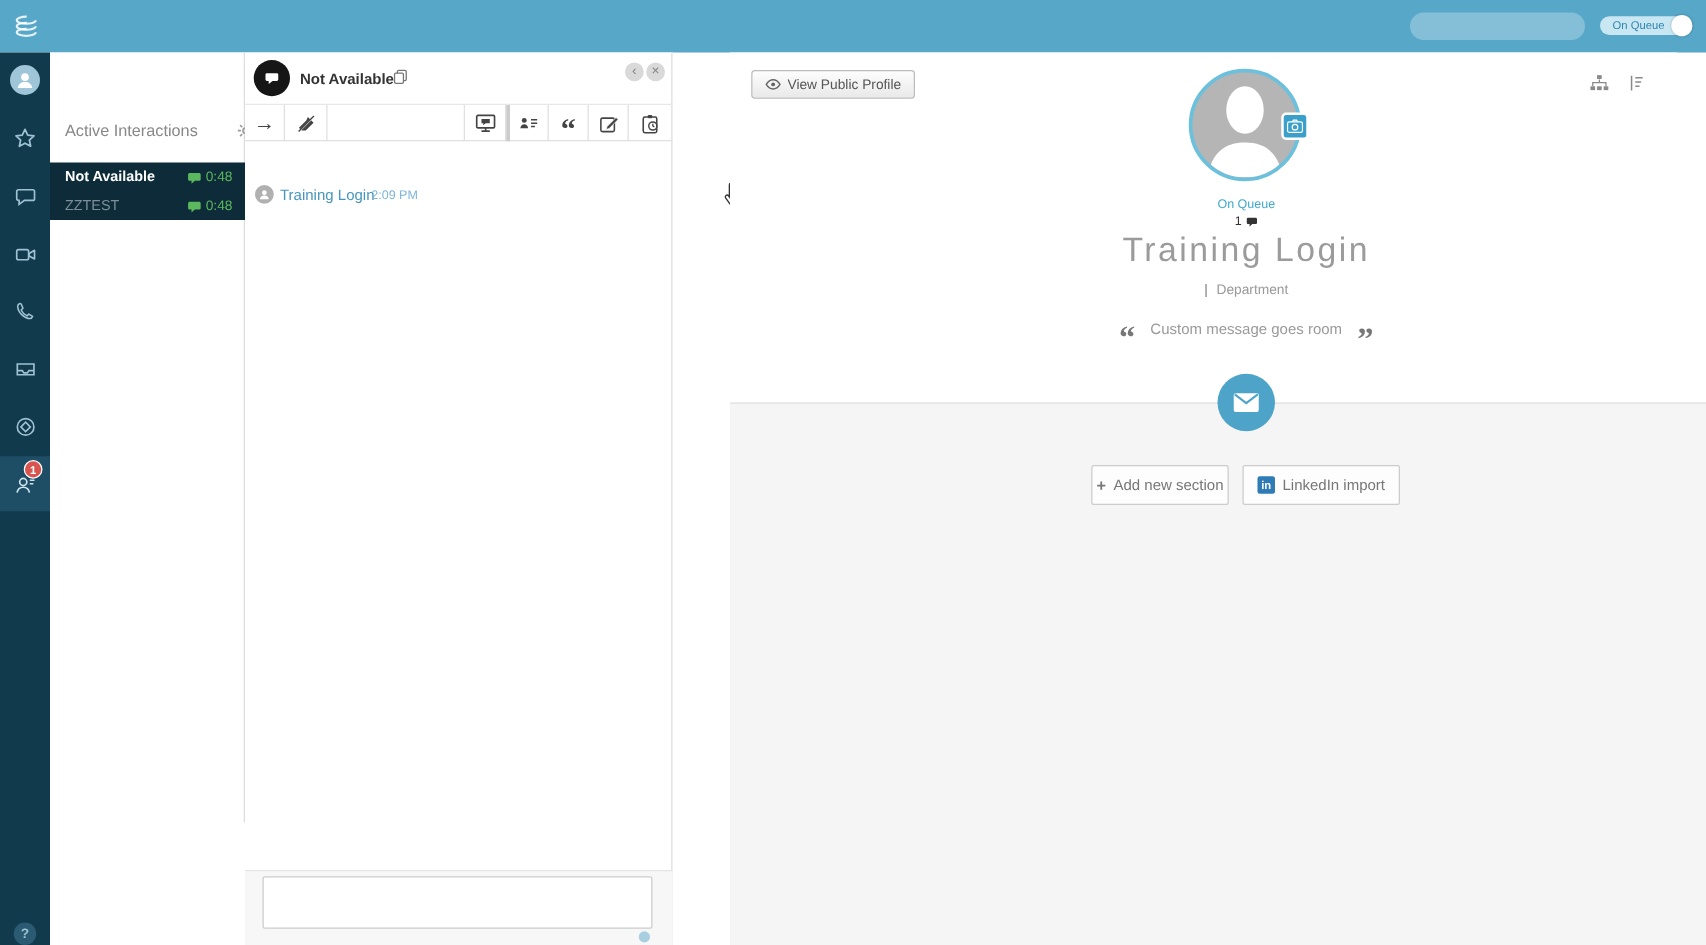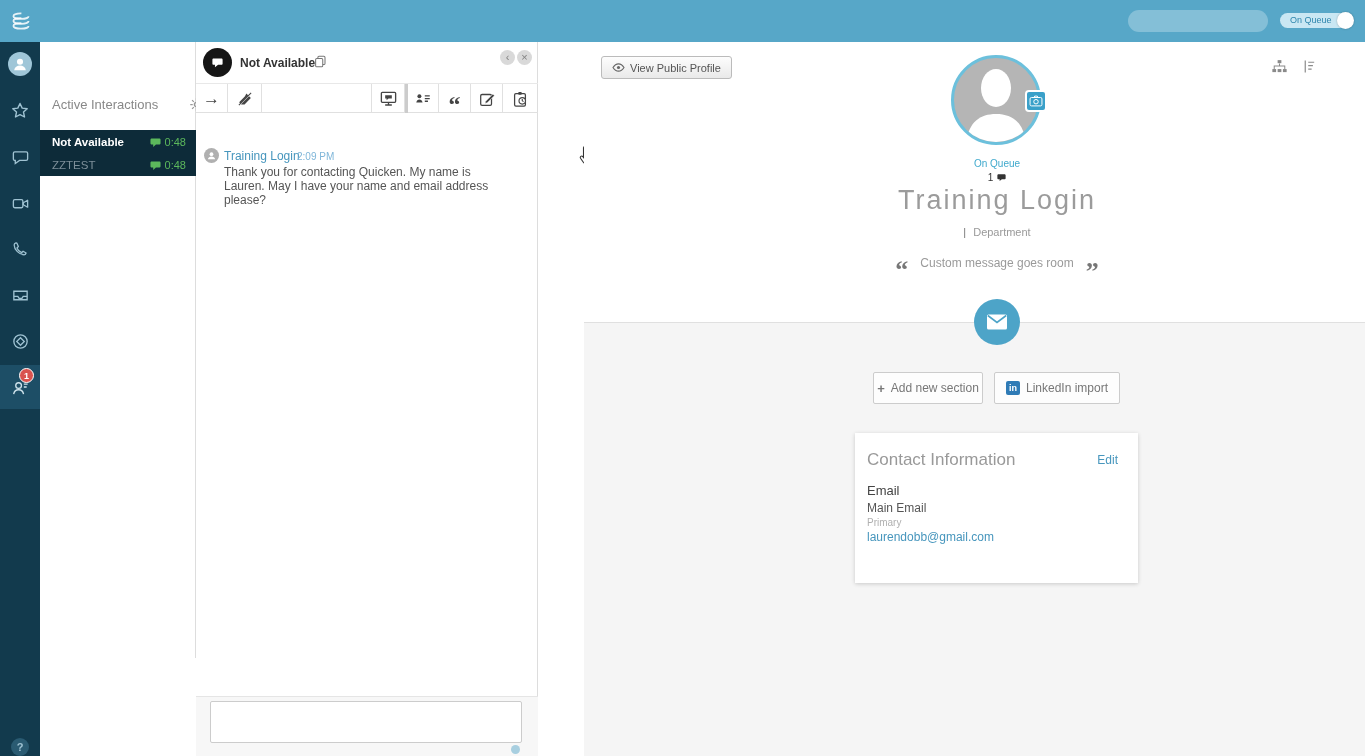--- a/index.html
+++ b/index.html
@@ -311,21 +311,20 @@
 
 
     <span class="msg-avatar">
       <svg width="11" height="11" viewBox="0 0 20 20">
           <circle cx="10" cy="7.5" r="3.4" fill="#fff"></circle>
           <path d="M3.5 17c.7-3.7 3.2-5.3 6.5-5.3s5.8 1.6 6.5 5.3z" fill="#fff"></path>
         </svg>
     </span>
     <span class="msg-sender">Training Login</span>
     <span class="msg-time">2:09 PM</span>
-    <div class="msg-text">Thank you for contacting Quicken. My name is Lauren. May I have your name and email address please?</div>
 
     <div class="chat-foot">
       <textarea class="chat-input" style=""></textarea>
       <span class="foot-dot"></span>
     </div>
 
     <span class="cursor-hand">
       <svg width="20" height="22" viewBox="0 0 20 22">
           <path d="M8.8 1.5c.7 0 1.3.6 1.3 1.3V9h.7c.2-.6.8-1 1.5-1 .6 0 1.1.3 1.4.8.3-.3.7-.5 1.2-.5.8 0 1.4.5 1.6 1.2.2-.1.5-.2.8-.2.9 0 1.6.7 1.6 1.6v3.3c0 3.1-2.5 5.6-5.6 5.6h-1.4c-1.8 0-3.4-.9-4.4-2.3l-3-4.2c-.4-.6-.3-1.4.3-1.9.6-.5 1.5-.4 2 .2l.7.9V2.8c0-.7.6-1.3 1.3-1.3z" fill="#fff" stroke="#333" stroke-width="1.1"></path>
         </svg>
@@ -402,23 +401,15 @@
 
     <div class="sec-btn add-btn">
       <span class="plus-g">+</span>
       <span>Add new section</span>
     </div>
     <div class="sec-btn li-btn">
       <span class="li-icon">in</span>
       <span>LinkedIn import</span>
     </div>
 
-    <div class="card">
-      <span class="card-title">Contact Information</span>
-      <span class="card-edit">Edit</span>
-      <span class="card-type">Email</span>
-      <span class="card-label">Main Email</span>
-      <span class="card-sub">Primary</span>
-      <span class="card-mail">laurendobb@gmail.com</span>
-    </div>
   </div>
 
 </div>
 
 </body></html>

